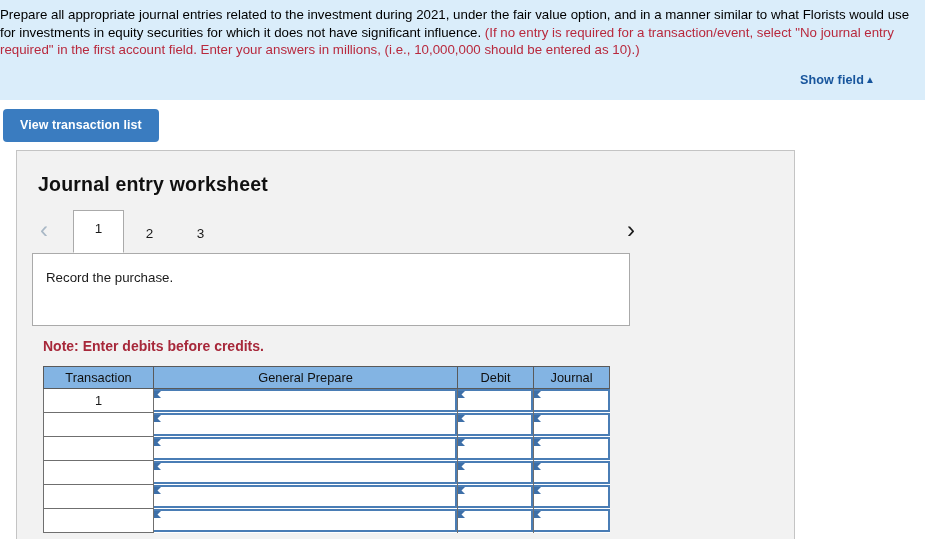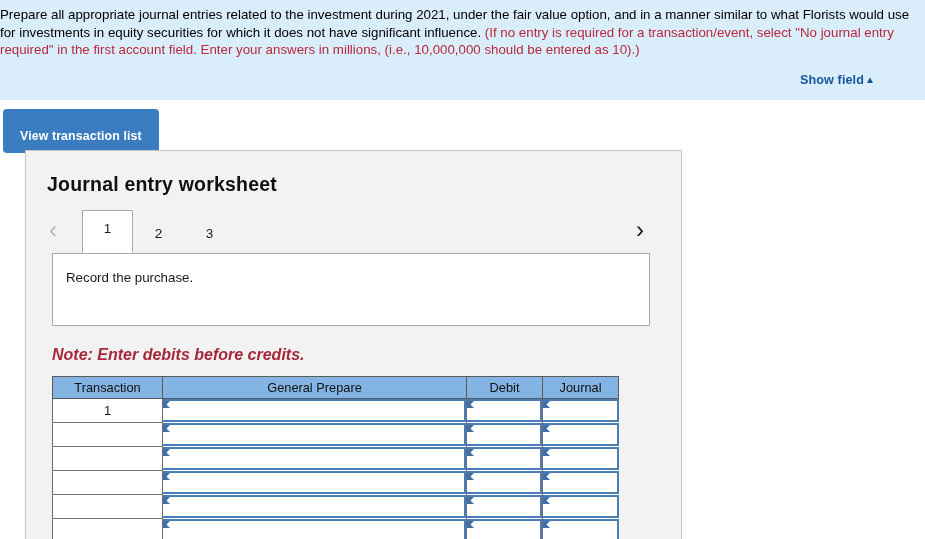--- a/index.html
+++ b/index.html
@@ -59,32 +59,32 @@
     padding: 9px 0 0 3px;
   }
   .vtl-button {
     display: inline-block;
     background: #3a7cc0;
     color: #ffffff;
     font-weight: bold;
     font-size: 12.4px;
     border: none;
     border-radius: 4px;
-    padding: 20px 17px 10px 17px;
+    padding: 9px 17px 10px 17px;
     cursor: pointer;
     font-family: "Liberation Sans", sans-serif;
     letter-spacing: 0.1px;
   }
 
   
   .worksheet-panel {
     position: absolute;
-    left: 25px;
+    left: 16px;
     top: 150px;
-    width: 657px;
+    width: 779px;
     height: 389px;
     box-sizing: border-box;
     background: #f2f2f2;
     border: 1px solid #c4c4c4;
     border-bottom: none;
     overflow: hidden;
   }
   .worksheet-title {
     font-size: 19.5px;
     font-weight: bold;
@@ -142,41 +142,40 @@
     border: 1px solid #aaaaaa;
     border-bottom: 1px solid #ffffff;
     z-index: 3;
     height: 43px;
     margin-bottom: -1px;
   }
 
   
   .desc-box {
     position: relative;
-    margin: 0 0 0 26px;
+    margin: 0 0 0 15px;
     width: 598px;
     height: 73px;
     background: #ffffff;
     border: 1px solid #aaaaaa;
     box-sizing: border-box;
     z-index: 1;
   }
   .desc-text {
     font-size: 13.3px;
     color: #1a1a1a;
     padding: 16px 0 0 13px;
   }
 
   
   .note {
     color: #a7283a;
-    font-size: 16px;
-    margin: 20px 0 0 26px;
+    font-size: 14px;
+    margin: 12px 0 0 26px;
     font-weight: bold;
-    font-style: italic;
   }
 
   
   .je-table {
     margin: 12px 0 0 26px;
     border-collapse: collapse;
     table-layout: fixed;
     width: 566px;
     background: #b91c1c;
   }

